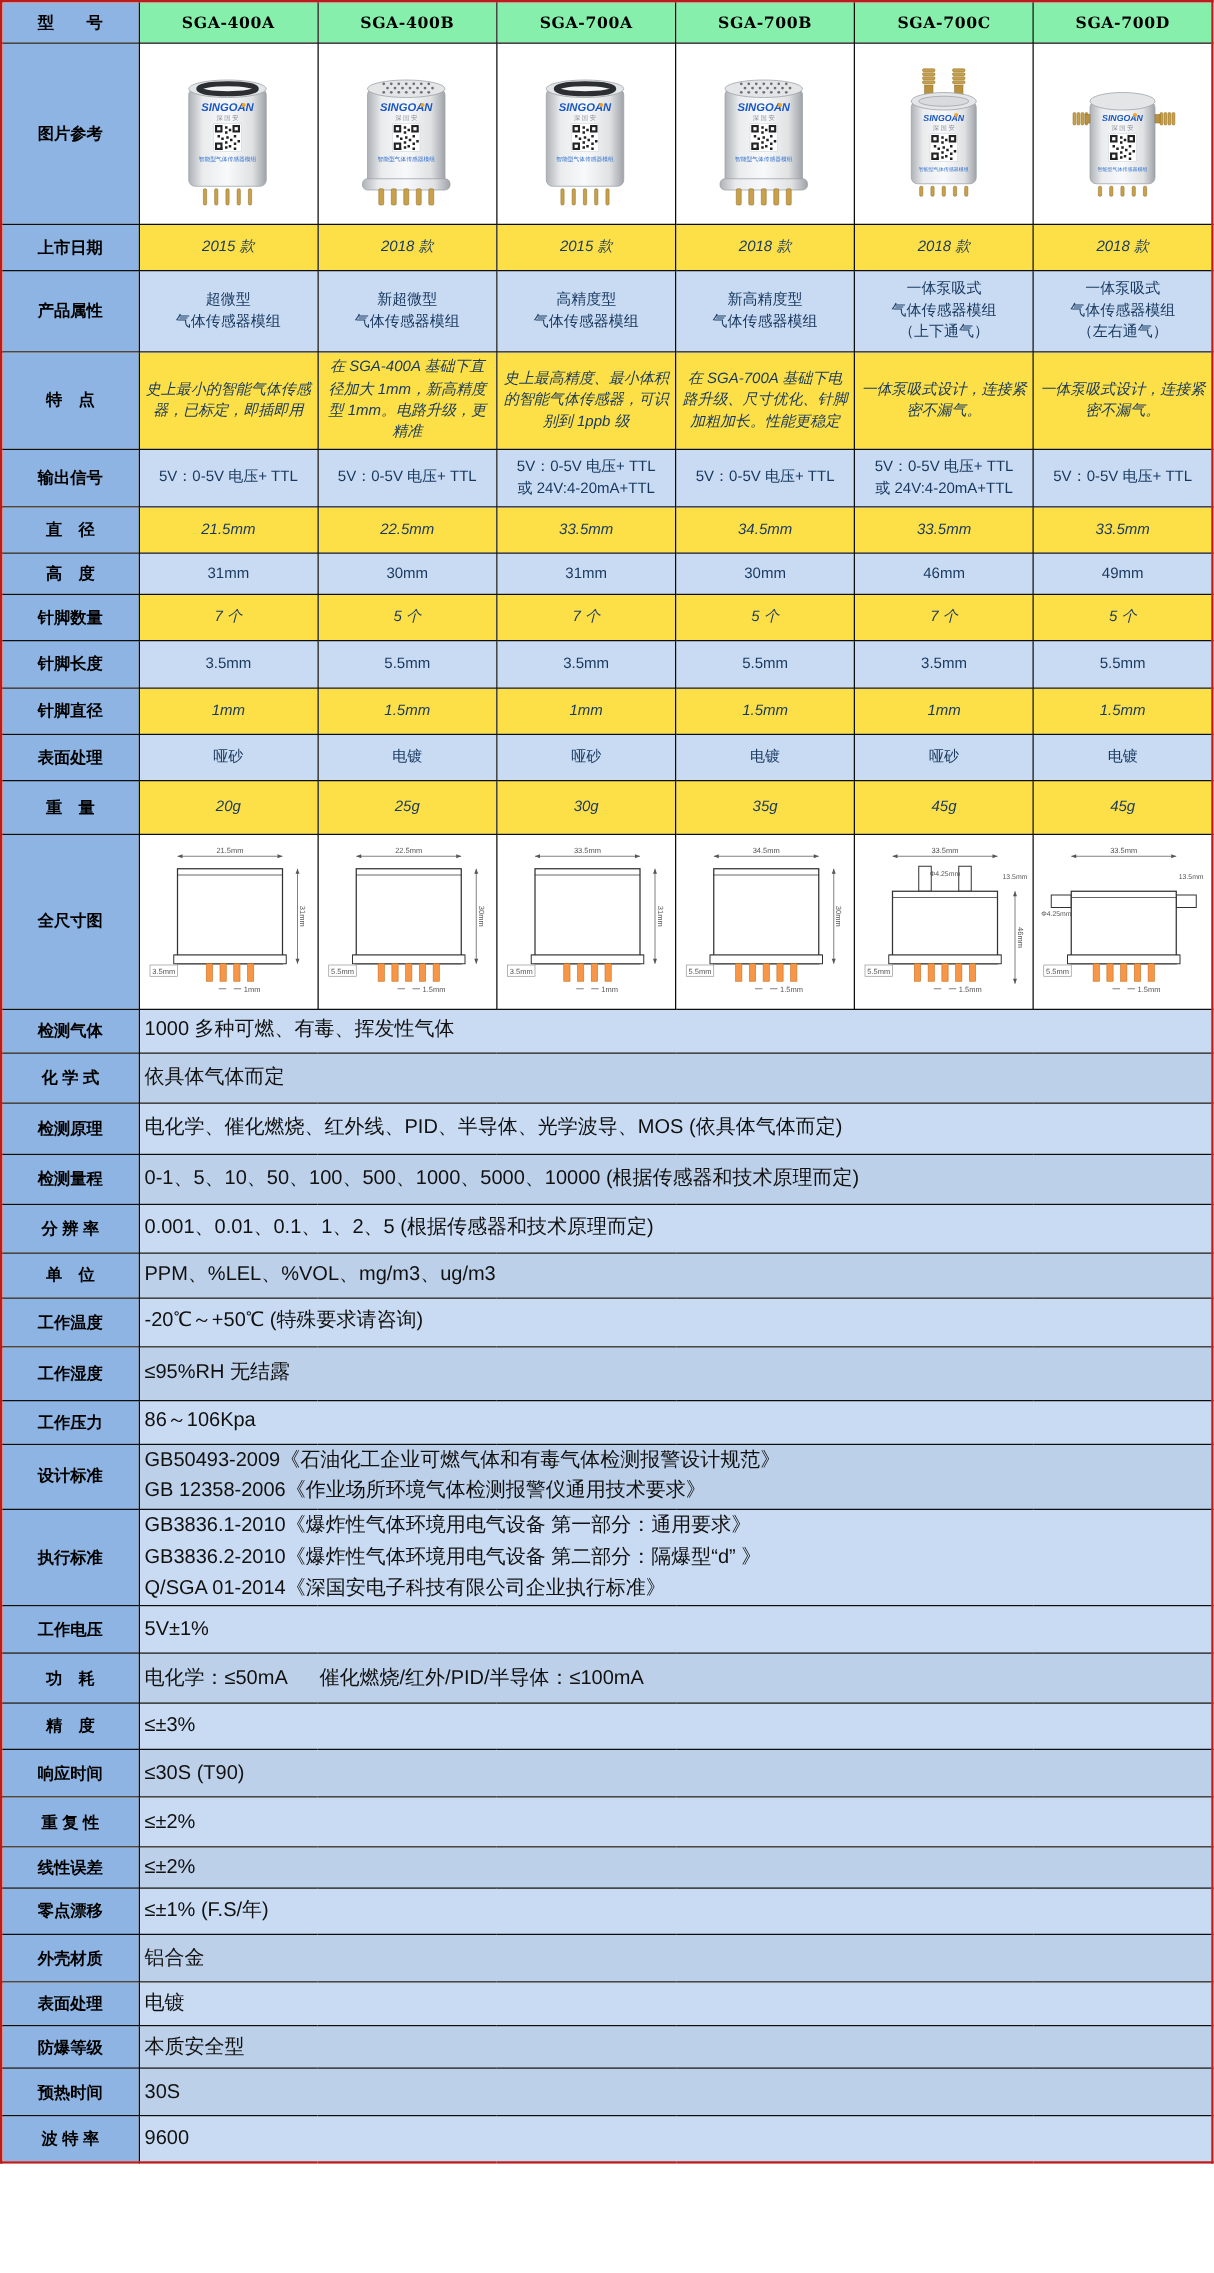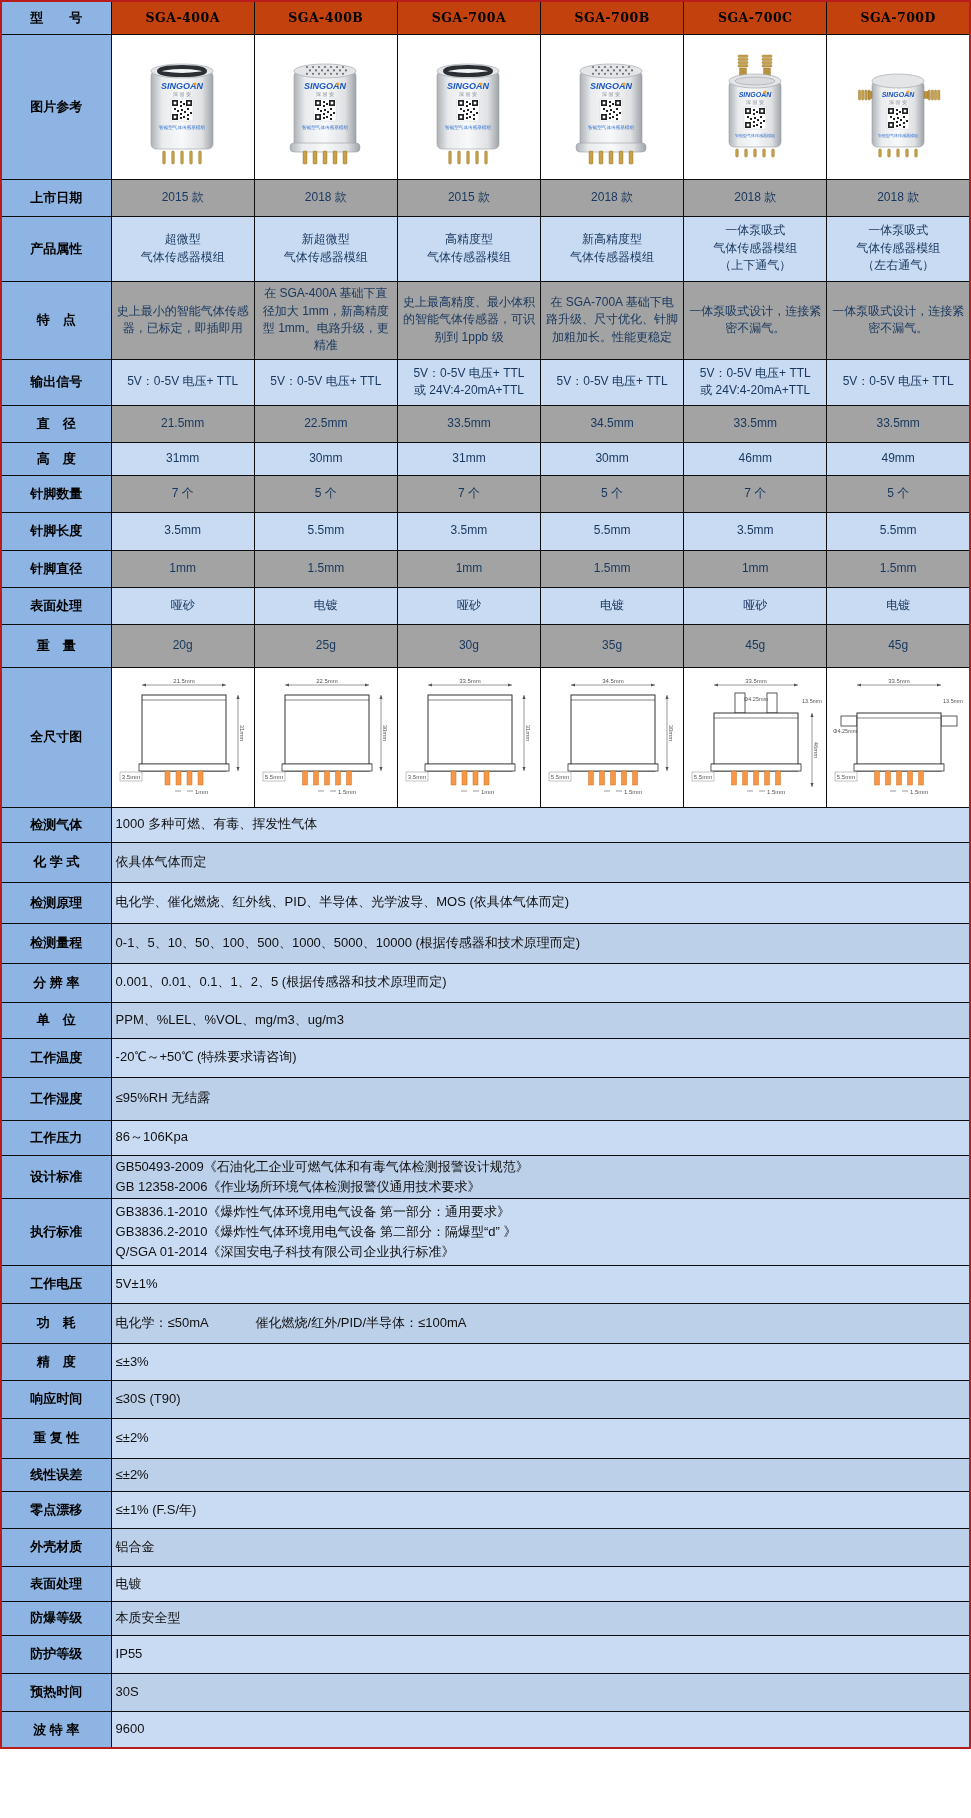--- a/index.html
+++ b/index.html
@@ -1,28 +1,28 @@
 <!DOCTYPE html>
 <html><head>
 <meta charset="utf-8">
 <style>
   html,body{margin:0;padding:0;background:#fff;font-family:"Liberation Sans",sans-serif;}
   .wrap{width:971px;}
   table.spec{width:971px;border-collapse:collapse;table-layout:fixed;border:2px solid #b91c1c;}
   table.spec td, table.spec th{border:1px solid #0d0d0d;padding:1px 4px;overflow:hidden;vertical-align:middle;}
   th.lab{background:#8db4e2;color:#000;font-weight:bold;font-size:13px;text-align:center;padding:0 2px;}
-  thead th.model{background:#c2410c;color:#000;font-weight:bold;font-size:12.5px;text-align:center;
+  thead th.model{background:#86efac;color:#000;font-weight:bold;font-size:12.5px;text-align:center;
     font-family:"DejaVu Serif","Liberation Serif",serif;letter-spacing:.5px;}
   td.val{color:#17375e;font-size:12px;text-align:center;line-height:1.45;white-space:pre-line;}
   td.feat{font-size:12px;padding:2px 5px;}
-  tr.shadeA td.val{background:#a3a3a3;}
+  tr.shadeA td.val{background:#fde047;font-style:italic;}
   tr.shadeB td.val{background:#c9dbf3;}
   td.imgcell{background:#fff;text-align:center;padding:2px;}
   td.diagcell{background:#fff;text-align:center;padding:2px;}
-  td.full{color:#111;font-size:13px;text-align:left;padding:2px 10px;white-space:pre-line;line-height:1.55;}
+  td.full{color:#111;font-size:16px;text-align:left;padding:2px 10px;white-space:pre-line;line-height:1.55;}
   tr.shadeA td.full{background:#bdd0e9;}
   tr.shadeB td.full{background:#c9dbf3;}
   .part{display:inline-block;min-width:205px;}
   .part.narrow{min-width:140px;}
   svg{display:block;margin:0 auto;}
 </style>
 </head>
 <body>
 
 <div class="wrap">
@@ -744,24 +744,20 @@
           <td class="full" colspan="6">铝合金</td>
         </tr>
         <tr class="shadeB" style="height: 35px;">
           <th class="lab">表面处理</th>
           <td class="full" colspan="6">电镀</td>
         </tr>
         <tr class="shadeA" style="height: 34px;">
           <th class="lab">防爆等级</th>
           <td class="full" colspan="6">本质安全型</td>
         </tr>
-        <tr class="shadeB" style="height: 38px;">
-          <th class="lab">防护等级</th>
-          <td class="full" colspan="6">IP55</td>
-        </tr>
         <tr class="shadeA" style="height: 38px;">
           <th class="lab">预热时间</th>
           <td class="full" colspan="6">30S</td>
         </tr>
         <tr class="shadeB" style="height: 37px;">
           <th class="lab">波 特 率</th>
           <td class="full" colspan="6">9600</td>
         </tr>
       </tbody>
   </table>

